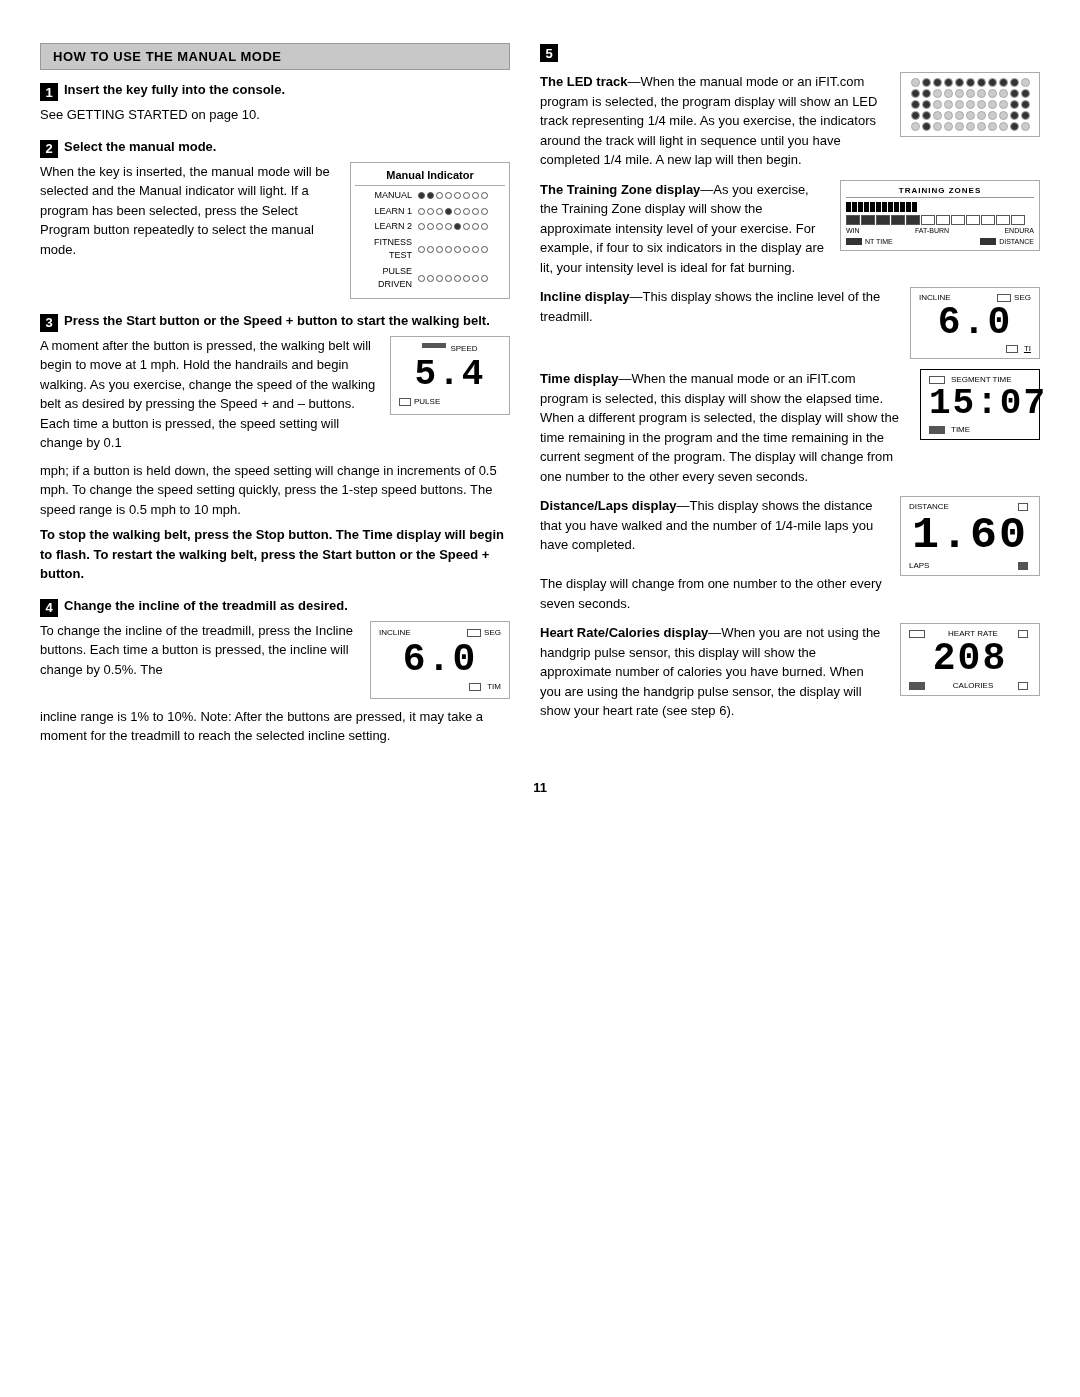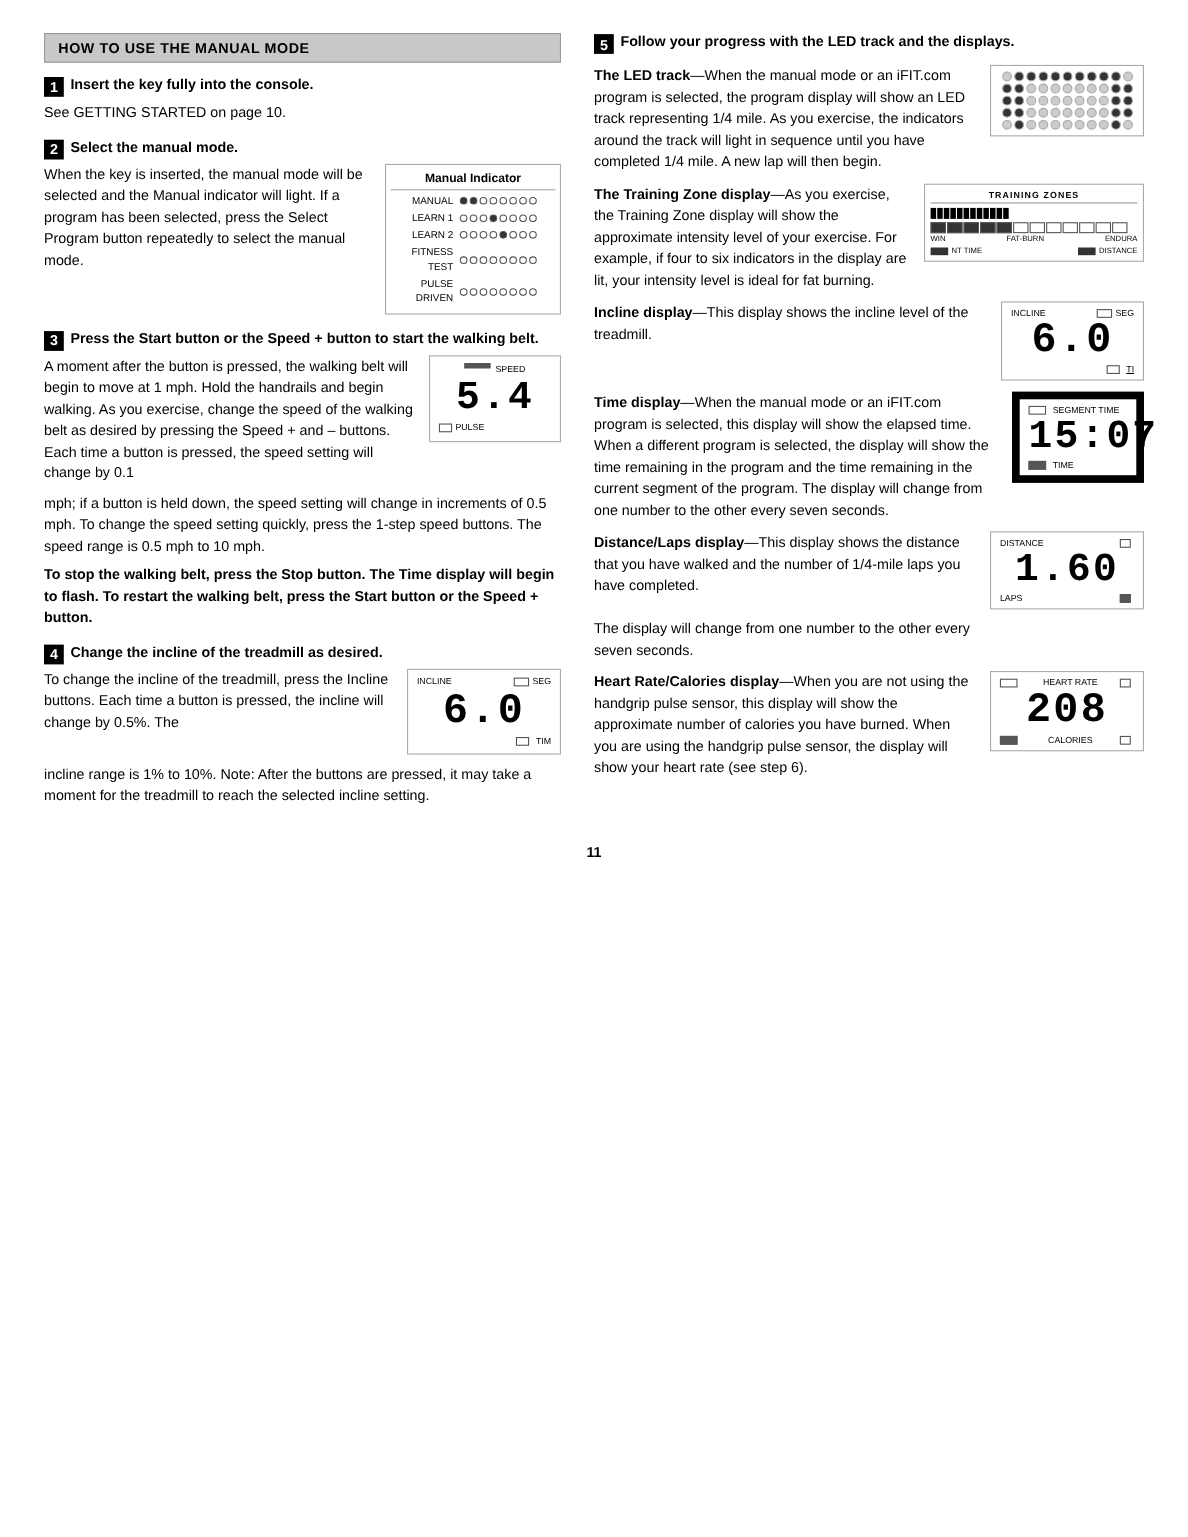--- a/index.html
+++ b/index.html
@@ -29,20 +29,21 @@
       letter-spacing: 0.5px;
       margin-bottom: 12px;
       width: 470px;
     }
 
     
     .two-col {
       display: flex;
       gap: 30px;
       align-items: flex-start;
+      margin-top: 13px;
     }
 
     .col-left {
       width: 470px;
       flex-shrink: 0;
     }
 
     .col-right {
       flex: 1;
     }
@@ -363,21 +364,21 @@
     .incline-right-display {
       border: 1px solid #aaa;
       width: 130px;
       flex-shrink: 0;
       padding: 5px 8px;
       background: #fff;
     }
 
     
     .time-display {
-      border: 7px solid #000000;
+      border: 1px solid #000000;
       width: 120px;
       flex-shrink: 0;
       padding: 5px 8px;
       background: #fff;
     }
 
     .seg-time-row {
       display: flex;
       align-items: center;
       font-size: 8px;
@@ -613,21 +614,20 @@
         </div>
       </div>
 
     </div>
 
     <div class="col-right">
 
       <div class="step5-header">
         <div class="step5-title-row">
           <div class="step-number">5</div>
-          <div class="step-title">Follow your progress with the LED track and the displays.</div>
         </div>
       </div>
 
       <div class="right-display-wrap">
         <div class="right-text">
           <span class="bold">The LED track</span><span>—</span><span>When the manual mode or an iFIT.com program is selected, the program display will show an LED track representing 1/4 mile. As you exercise, the indicators around the track will light in sequence until you have completed 1/4 mile. A new lap will then begin.</span>
         </div>
         <div class="led-track-display">
           <div class="led-grid">
             <div class="led-row">
@@ -796,21 +796,21 @@
         <div class="right-text">
           <span class="bold">Distance/Laps display</span><span>—</span><span>This display shows the distance that you have walked and the number of 1/4-mile laps you have completed.</span>
           <br><br>
           <span>The display will change from one number to the other every seven seconds.</span>
         </div>
         <div class="distance-display">
           <div class="dist-header">
             <span style="font-size:8px;">DISTANCE</span>
             <span class="pace-box" style="width:10px;height:8px;"></span>
           </div>
-          <div class="seven-seg" style="font-size:36px;">1.60</div>
+          <div class="seven-seg" style="font-size:45px;">1.60</div>
           <div style="display:flex;justify-content:space-between;align-items:center;margin-top:3px;">
             <span style="font-size:8px;">LAPS</span>
             <span class="pace-box" style="width:10px;height:8px;background:#555;"></span>
           </div>
         </div>
       </div>
 
       <div class="right-display-wrap">
         <div class="right-text">
           <span class="bold">Heart Rate/Calories display</span><span>—</span><span>When you are not using the handgrip pulse sensor, this display will show the approximate number of calories you have burned. When you are using the handgrip pulse sensor, the display will show your heart rate (see step 6).</span>

